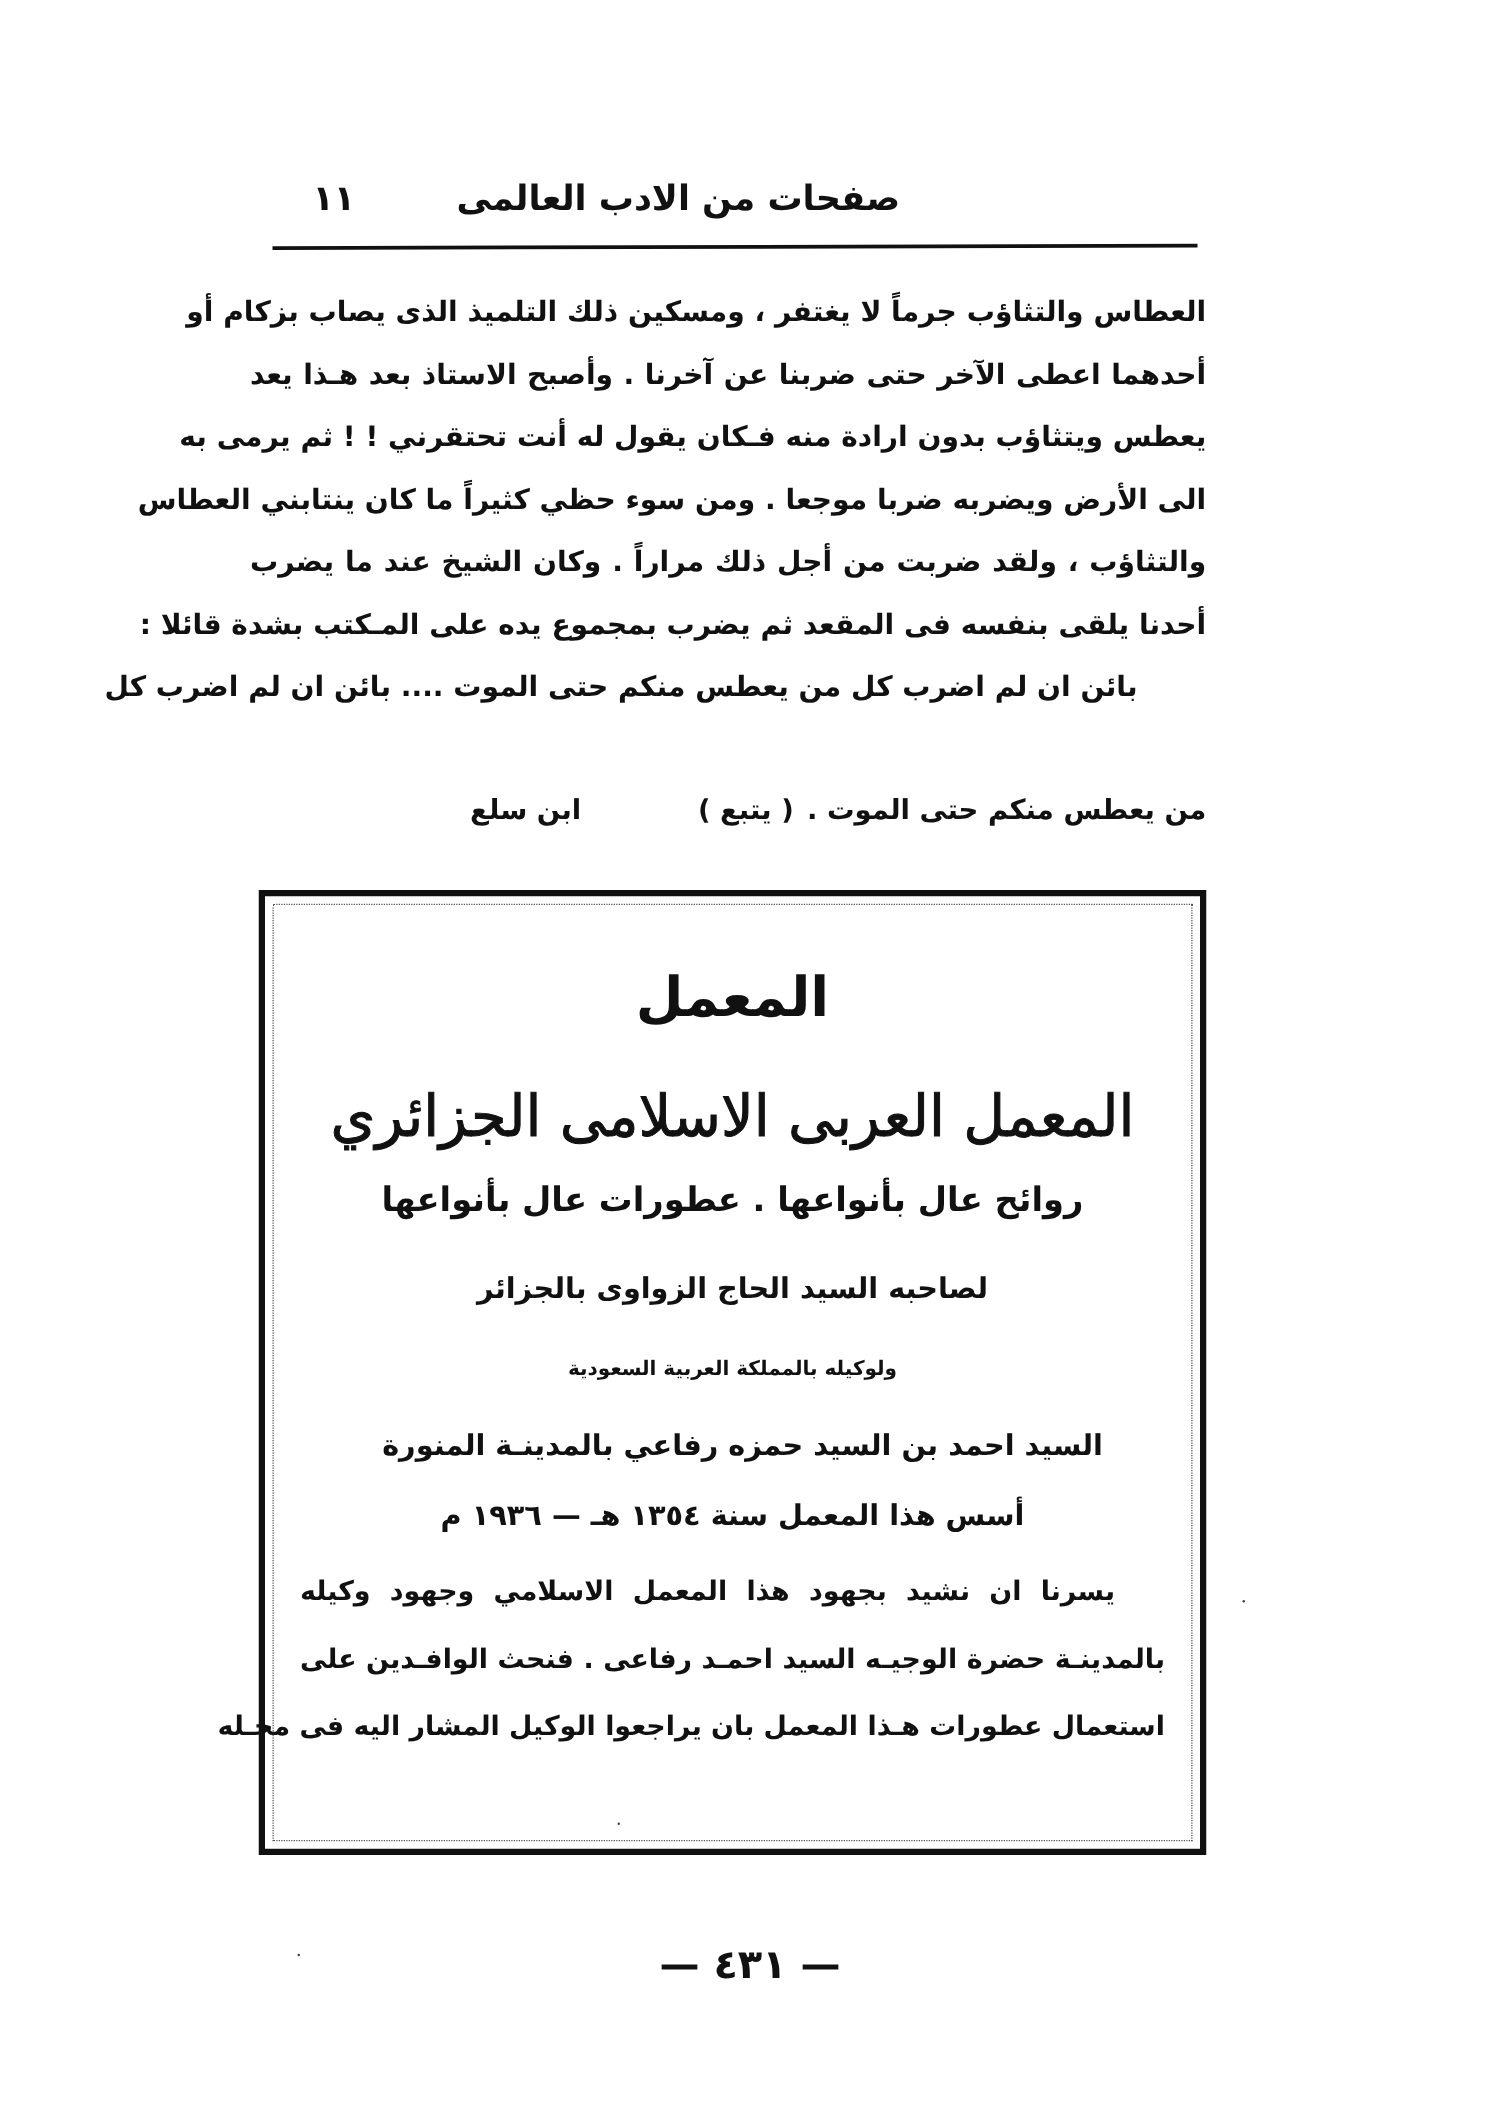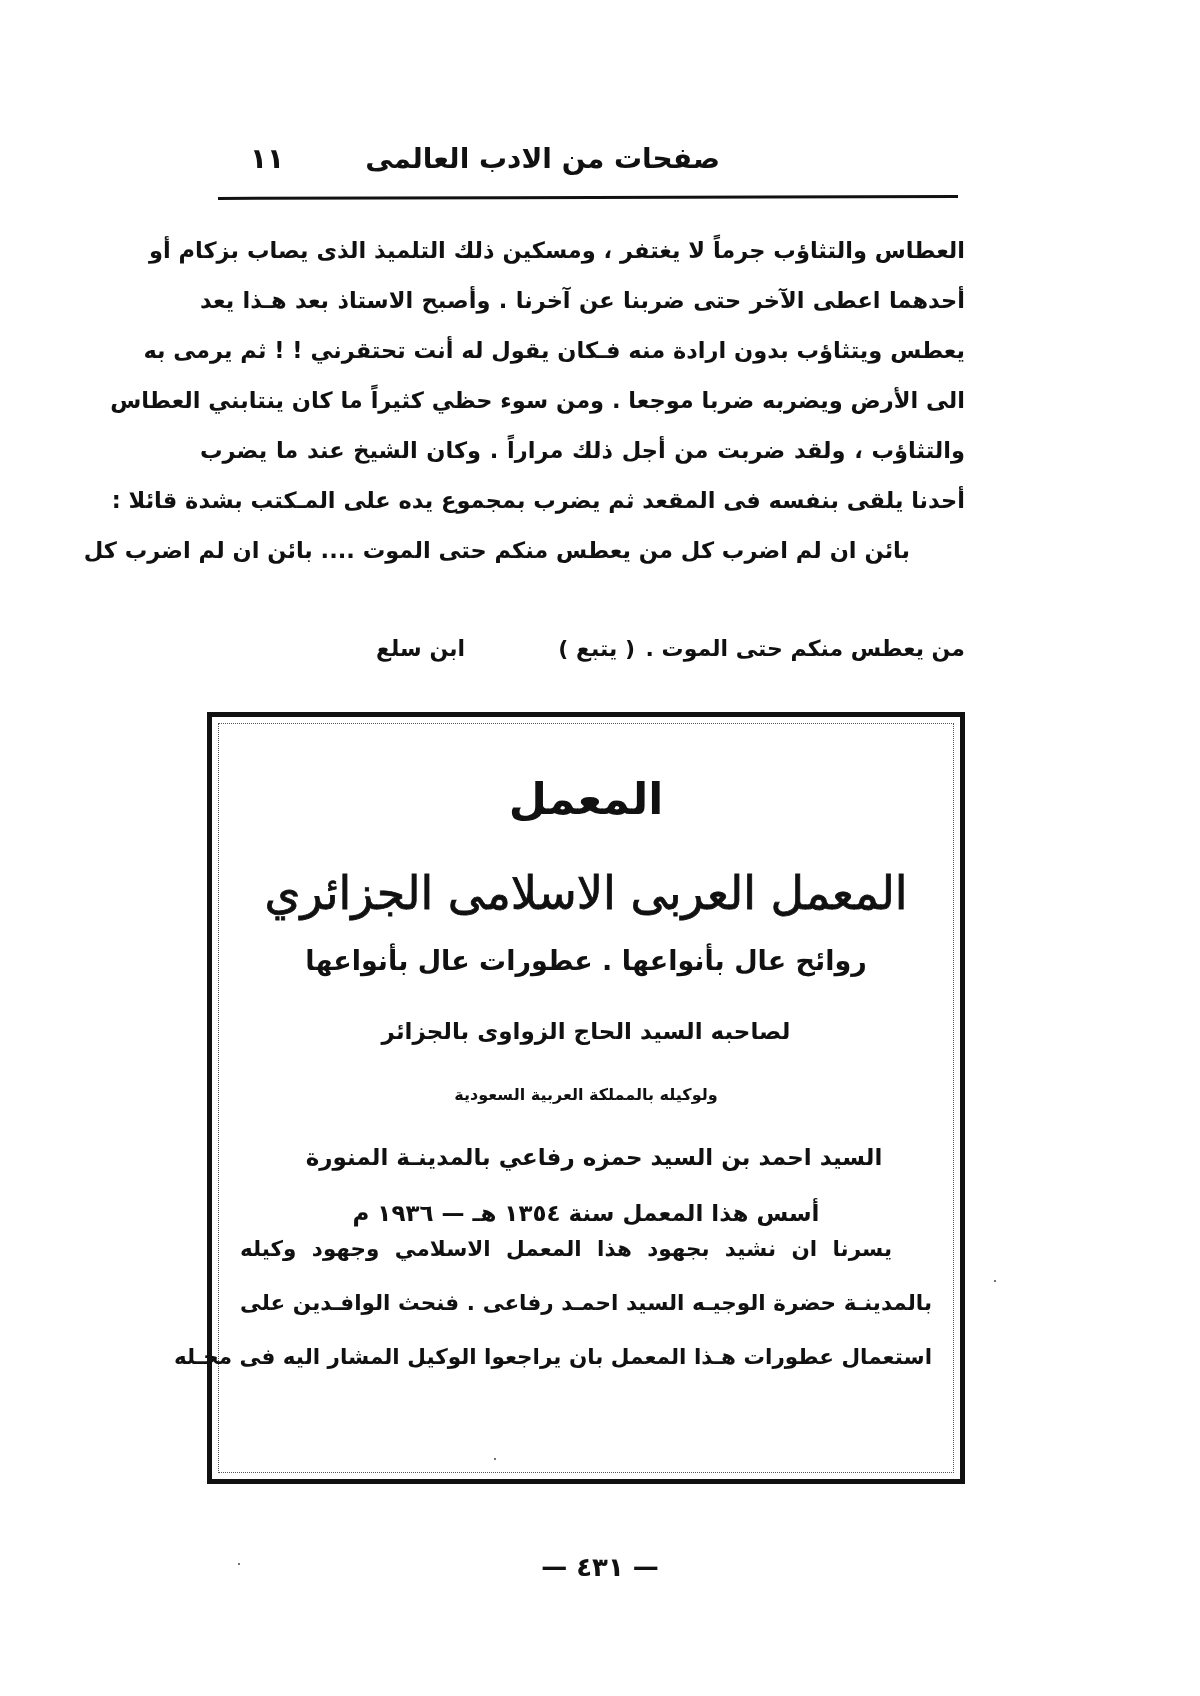--- a/index.html
+++ b/index.html
@@ -182,21 +182,21 @@
     .ad-founded {
       position: absolute;
       left: 0; right: 0;
       top: 476px;
       font-size: 23px;
       line-height: 40px;
     }
     .ad-paragraph {
       position: absolute;
       left: 0; right: 0;
-      top: 505px;
+      top: 530px;
       font-size: 21.5px;
     }
     .ad-para-line {
       display: block;
       height: 54px;
       line-height: 54px;
       white-space: nowrap;
       text-align: justify;
       text-align-last: justify;
     }
@@ -208,21 +208,21 @@
     }
     
     .footer-page-number {
       position: absolute;
       left: 0;
       width: 1200px;
       top: 1552px;
       text-align: center;
       font-family: "DejaVu Sans", sans-serif;
       font-weight: bold;
-      font-size: 26px;
+      font-size: 32px;
       direction: rtl;
     }
     .speck {
       position: absolute;
       width: 2px; height: 2px;
       background: #444;
       border-radius: 1px;
     }
   </style>
 </head>

